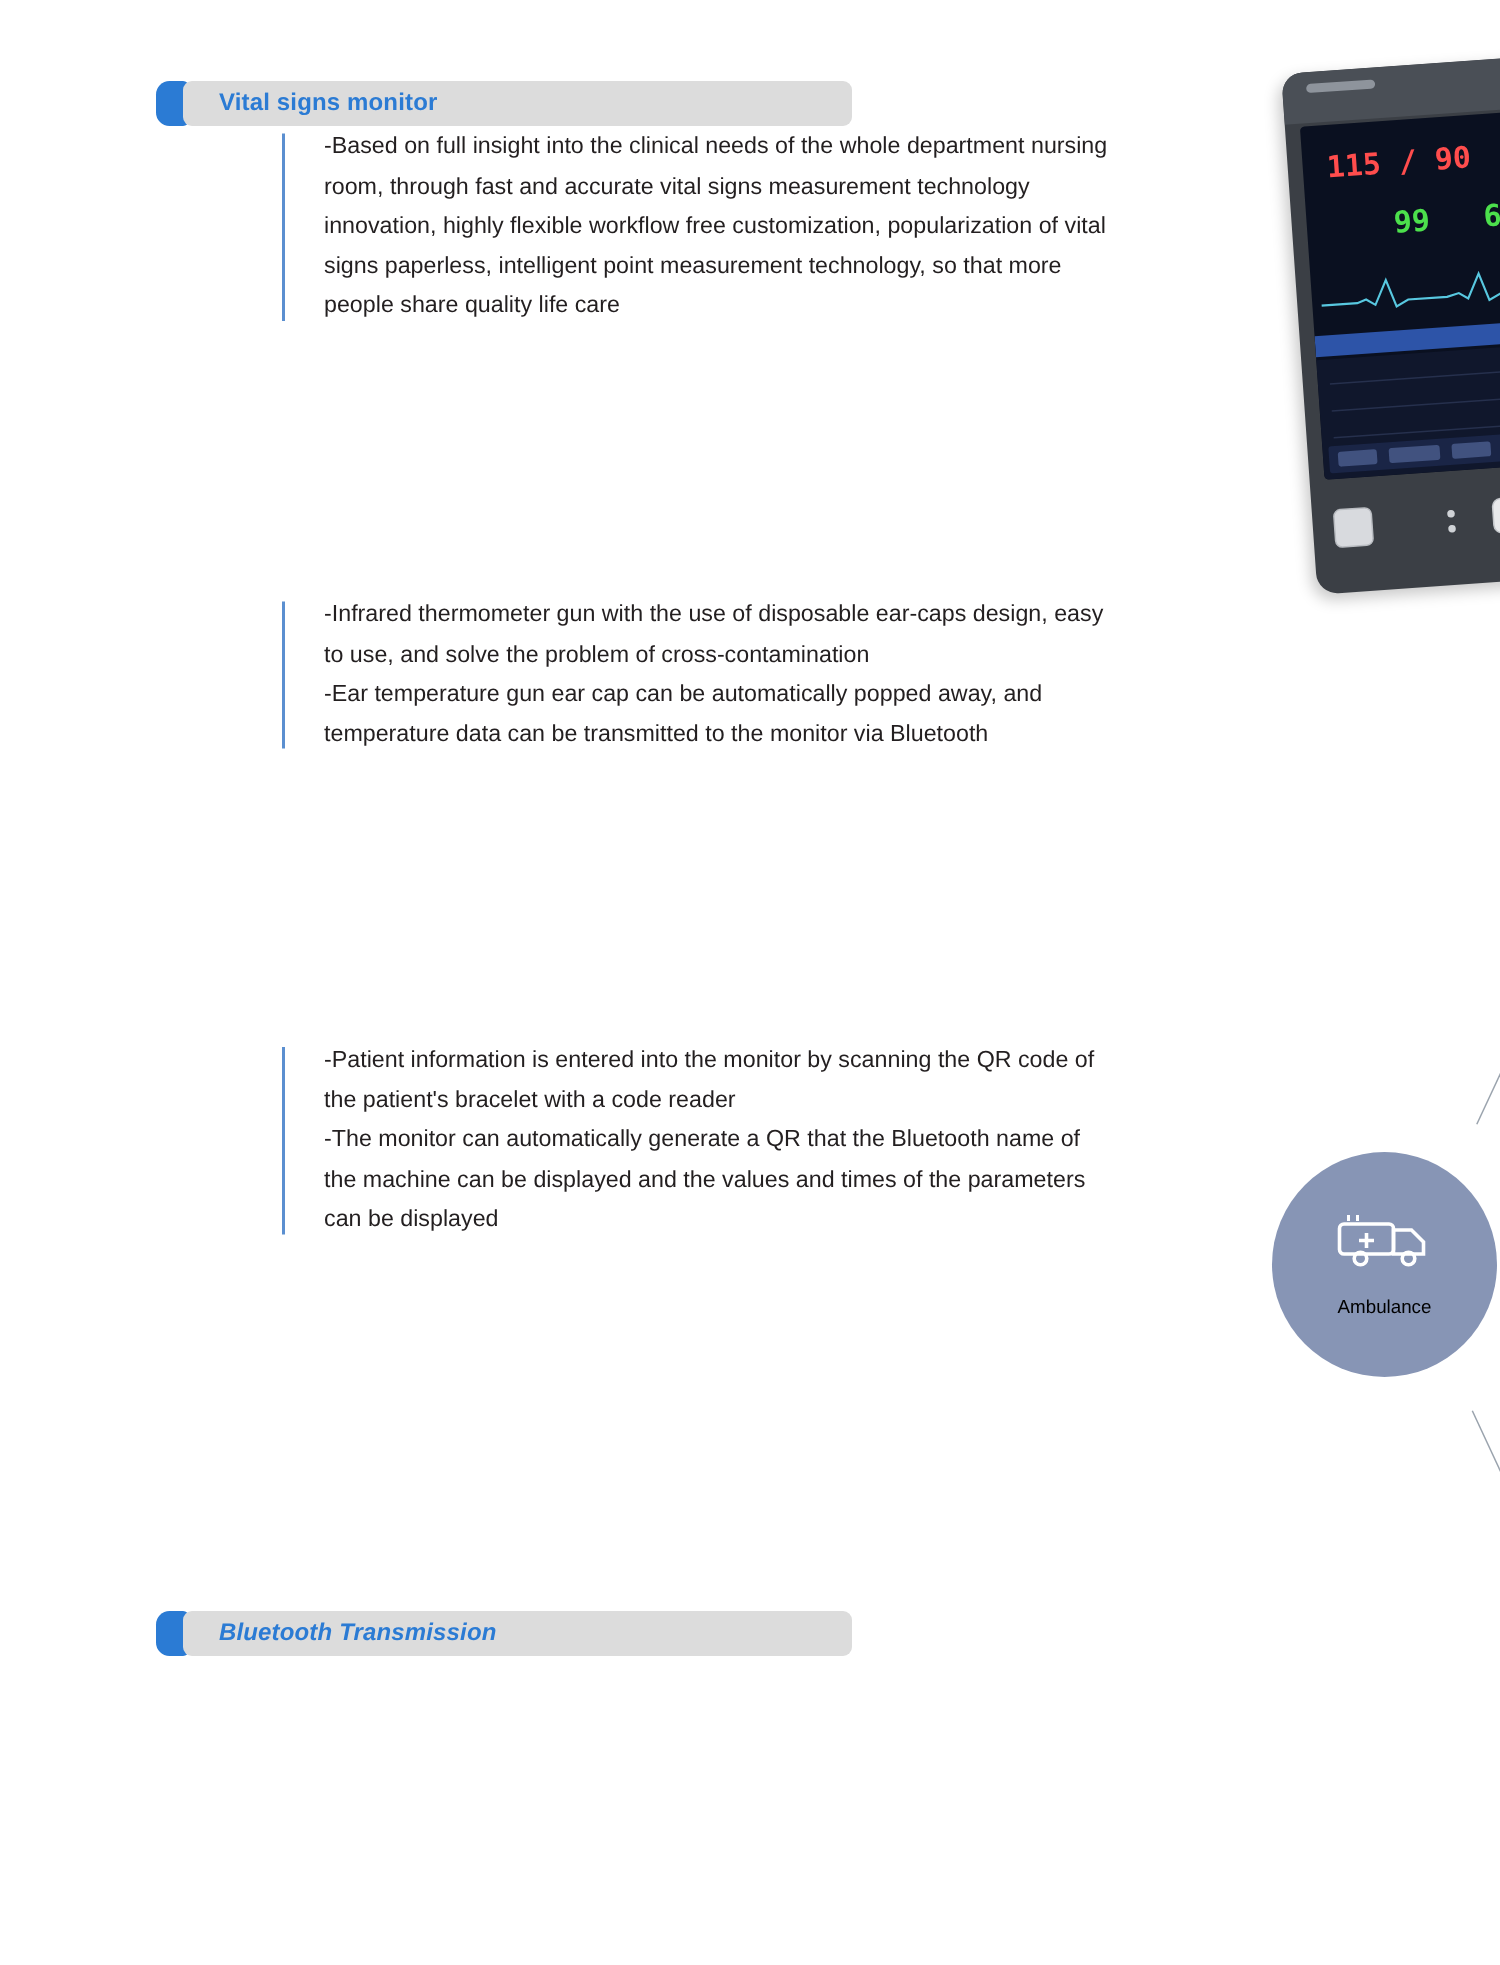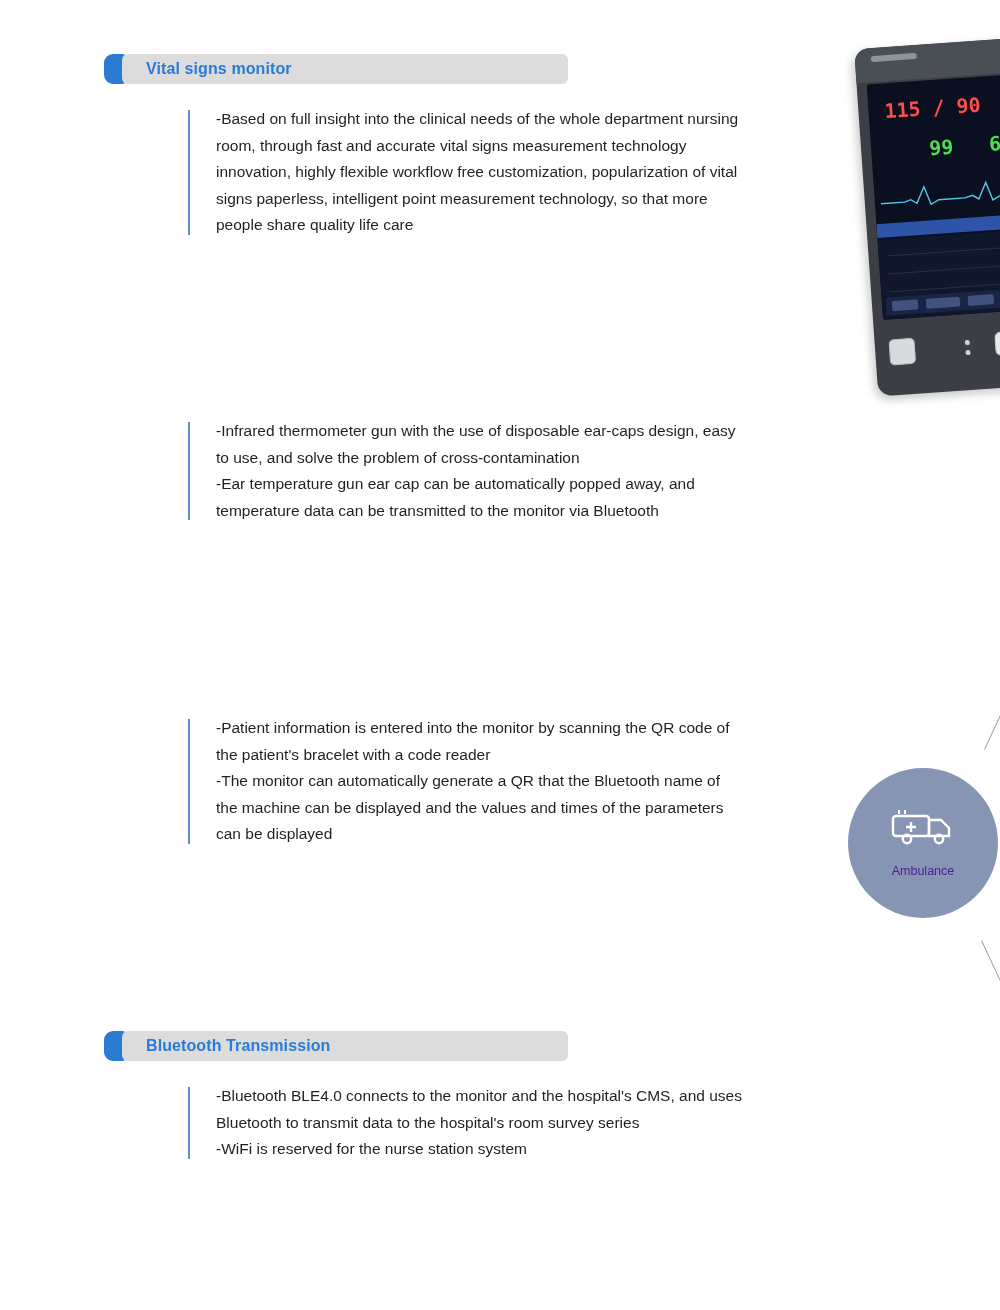--- a/index.html
+++ b/index.html
@@ -64,21 +64,21 @@
     font-size: 16px;
     font-weight: bold;
     color: #2b7bd4;
     letter-spacing: 0.1px;
     white-space: nowrap;
   }
 
   
   .body-block {
     position: relative;
-    margin-top: 22px;
+    margin-top: 1px;
     padding-left: 112px;
   }
   .body-rule {
     position: absolute;
     left: 84px;
     top: 4px;
     bottom: 4px;
     width: 2px;
     background: #5b8fd0;
   }
@@ -231,21 +231,21 @@
     background: #8795b5;
     color: #ffffff;
   }
   .amb-label {
     position: absolute;
     left: 0;
     right: 0;
     top: 96px;
     text-align: center;
     font-size: 12.5px;
-    color: #4c1d95;
+    color: #000000;
   }
   .amb-icon {
     position: absolute;
     left: 50%;
     top: 38px;
     transform: translateX(-50%);
   }
   .line-deco {
     position: absolute;
     background: #9aa3ad;
@@ -281,30 +281,28 @@
   </div>
 
   <div class="section" style="top:693px;">
     <div class="body-block">
       <div class="body-rule"></div>
       <div class="body-text">-Patient information is entered into the monitor by scanning the QR code of the patient's bracelet with a code reader
 -The monitor can automatically generate a QR  that the Bluetooth name of the machine can be displayed and the values and times of the parameters can be displayed</div>
     </div>
   </div>
 
-  <div class="section" style="top:1031px;">
+  <div class="section" style="top:1074px;font-style:italic;">
     <div class="pill-row">
       <div class="pill-tab"></div>
       <div class="pill-bar"></div>
       <div class="pill-title">Bluetooth Transmission</div>
     </div>
     <div class="body-block">
       <div class="body-rule"></div>
-      <div class="body-text">-Bluetooth BLE4.0 connects to the monitor and the hospital's CMS, and uses Bluetooth to transmit data to the hospital's room survey series
--WiFi is reserved for the nurse station system</div>
     </div>
   </div>
 
 </div>
 
 <div id="right-art">
 
   <div class="monitor">
     <div class="monitor-bezel-top">
       <div class="monitor-hl"></div>

